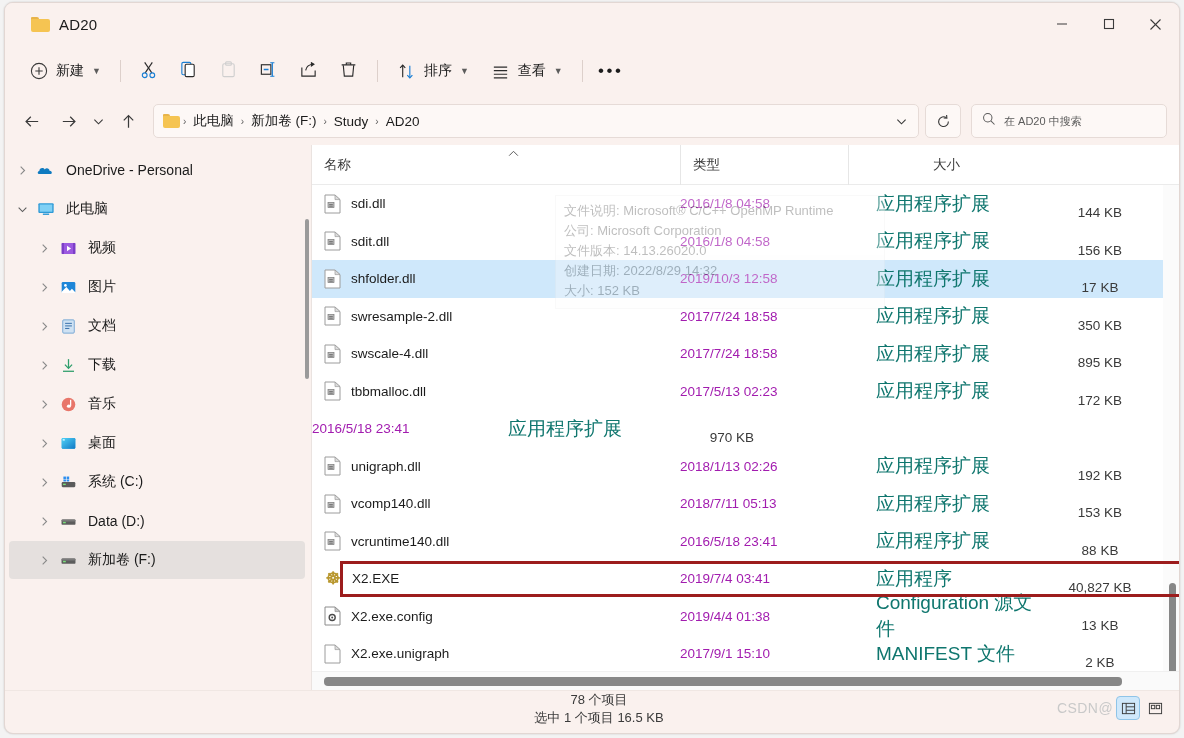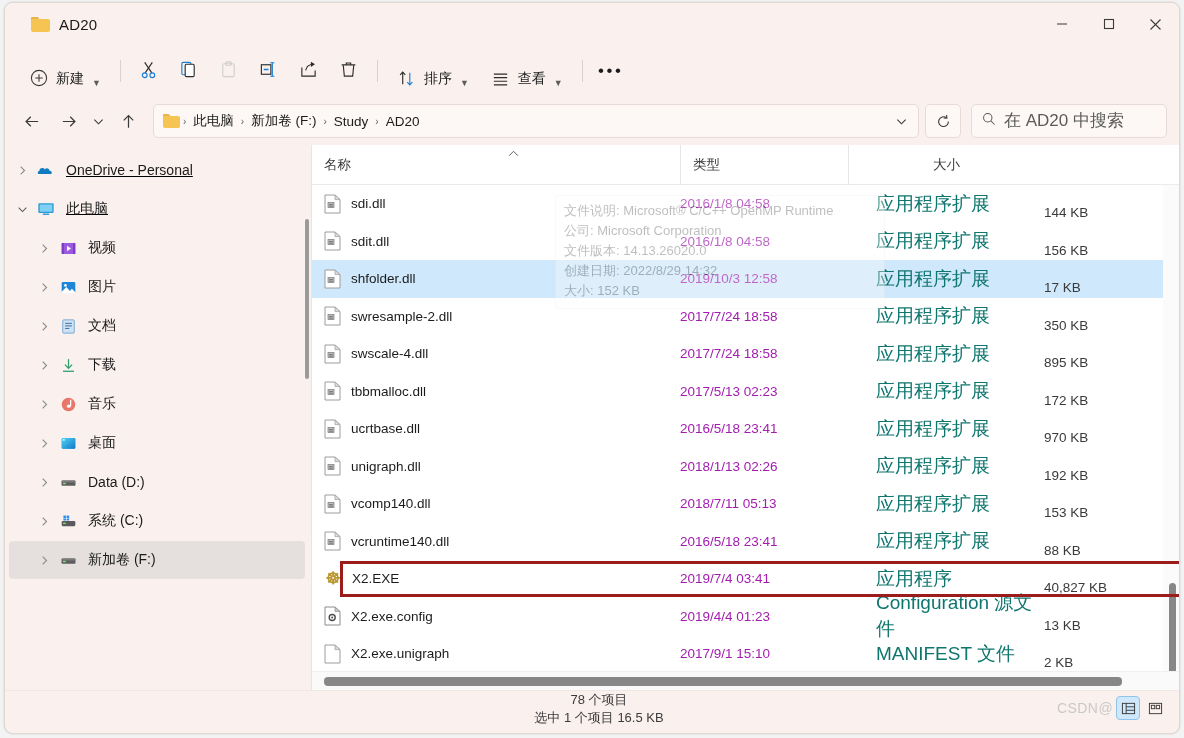--- a/index.html
+++ b/index.html
@@ -51,21 +51,21 @@
         color:#3b3b3b; font-size:15px; cursor:default; }
   .wc svg { display:block; }
 
   
   #cmdbar {
     height: 52px; display:flex; align-items:center;
     padding: 0 14px; gap: 2px;
     background: #faf1ee;
   }
   .cb-btn {
-    height: 34px; display:flex; align-items:flex-end; gap:7px;
+    height: 34px; display:flex; align-items:center; gap:7px;
     padding: 0 10px; border-radius:5px; cursor:default;
     font-size: 14px; color:#1c1c1c; white-space:nowrap;
   }
   .cb-icon { width:20px; height:20px; display:flex; align-items:center; justify-content:center; }
   .cb-icon svg { display:block; }
   .chev { font-size:9px; color:#5c5c5c; margin-left:1px; }
   .cb-sep { width:1px; height:22px; background:#ddd0cb; margin: 0 7px; flex:0 0 auto; }
   .cb-icon-btn { width:38px; height:34px; display:flex; align-items:center; justify-content:center;
                  border-radius:5px; cursor:default; }
   .dots { letter-spacing:2.5px; font-size:17px; color:#1c1c1c; line-height:10px; }
@@ -95,42 +95,42 @@
   .bc-ico { width:22px; height:26px; display:flex; align-items:center; justify-content:center; color:#3a3a3a; font-size:10px; border-radius:4px;}
   #refreshbtn { width:36px; height:34px; margin-left:4px; display:flex; align-items:center; justify-content:center;
                 border:1px solid #e6dbd7; background:#fdf8f6; border-radius:5px; color:#3a3a3a; cursor:default; }
   #searchbox {
     width: 196px; height:34px; margin-left:8px; flex:0 0 auto;
     background:#fdf8f6; border:1px solid #e6dbd7; border-radius:5px;
     display:flex; align-items:center; gap:8px; padding: 0 10px;
   }
   #search-input {
     border:none; background:transparent; outline:none;
-    font-family:inherit; font-size:17px; color:#000000; width:100%;
+    font-family:inherit; font-size:11px; color:#000000; width:100%;
   }
   #search-input::placeholder { color:#5b5b5b; }
 
   
   #body { display:flex; height: 545px; background:#fdfbfa; }
 
   
   #sidebar {
     width: 306px; flex: 0 0 306px; background:#faf1ee;
     padding-top: 6px; position:relative; overflow:hidden;
   }
   .nav-item {
     height: 38px; display:flex; align-items:center; cursor:default;
     padding-right: 8px; border-radius: 4px; margin: 0 6px 1px 4px;
   }
   .nav-item.sel { background: #e5e0de; }
   .nav-exp { width:26px; flex:0 0 26px; display:flex; align-items:center; justify-content:center;
              color:#5c5c5c; font-size:10px; }
   .nav-ico { width:22px; flex:0 0 22px; display:flex; align-items:center; justify-content:center; margin-right:9px;}
   .nav-label { font-size:14px; color:#1b1b1b; white-space:nowrap; }
-  .ind1 { padding-left: 0px; text-decoration: underline; }
+  .ind1 { padding-left: 0px; }
   .ind2 .nav-exp { margin-left: 22px; }
 
   #sb-scroll {
     position:absolute; right:2px; top:74px; width:4px; height:160px;
     background:#9a9a9a; border-radius:2px;
   }
 
   
   #listpane { flex:1 1 auto; background:#ffffff; position:relative; display:flex; flex-direction:column;
               border-left:1px solid #eae3e0; overflow:hidden;}
@@ -144,21 +144,21 @@
   .ch-type { width: 168px; flex:0 0 168px; }
   .ch-size { width: 126px; flex:0 0 126px; justify-content:flex-end; padding-right:14px; padding-left:0;}
   #sortcaret { position:absolute; left:196px; top:4px; font-size:9px; color:#555; }
 
   #rows { flex:1 1 auto; position:relative; overflow:hidden; }
   .row { height: 37.5px; display:flex; align-items:center; cursor:default; position:relative; }
   .row.sel { background:#cfe8fb; }
   .c-name { width:368px; flex:0 0 368px; display:flex; align-items:center; gap:10px; padding-left:12px; }
   .c-date { width:196px; flex:0 0 196px; font-size:13.5px; color:#a21caf; }
   .c-type { width:168px; flex:0 0 168px; font-size:19px; color:#0f766e; }
-  .c-size { width:126px; flex:0 0 126px; font-size:13.5px; color:#3a3a3a; text-align:left; padding-right:14px;margin-top:18px; }
+  .c-size { width:126px; flex:0 0 126px; font-size:13.5px; color:#3a3a3a; text-align:center; padding-right:14px;margin-top:18px; }
   .fname { font-size:13.5px; color:#1b1b1b; white-space:nowrap; }
 
   
   .fi { width:17px; height:20px; flex:0 0 17px; position:relative; }
   .fi-exe {
     width:18px; height:20px; display:flex; align-items:center; justify-content:center;
     color:#b8972e; font-size:17px; font-weight:bold; font-family:"Liberation Serif", serif;
   }
 
   
@@ -532,44 +532,44 @@
             <span class="nav-label">桌面</span>
           </div>
           <div class="nav-item ind2">
             <span class="nav-exp">
               <svg width="11" height="11" viewBox="0 0 12 12">
                 <path d="M4 1.8 L8.2 6 L4 10.2" fill="none" stroke="#8a8a8a" stroke-width="1.2"></path>
               </svg>
             </span>
             <span class="nav-ico">
               <svg width="17" height="17" viewBox="0 0 20 20">
-                <rect x="1.8" y="7.5" width="16.4" height="6.4" rx="1.4" fill="#5c5c5c"></rect>
-                <rect x="1.8" y="7.5" width="16.4" height="2.6" rx="1.4" fill="#7a7a7a"></rect>
-                <rect x="3.6" y="10.4" width="3.2" height="1.7" fill="#7ae07a"></rect>
-              </svg>
-            </span>
-            <span class="nav-label">Data (D:)</span>
-          </div>
-          <div class="nav-item ind2">
-            <span class="nav-exp">
-              <svg width="11" height="11" viewBox="0 0 12 12">
-                <path d="M4 1.8 L8.2 6 L4 10.2" fill="none" stroke="#8a8a8a" stroke-width="1.2"></path>
-              </svg>
-            </span>
-            <span class="nav-ico">
-              <svg width="17" height="17" viewBox="0 0 20 20">
                 <rect x="2" y="9.5" width="16" height="6" rx="1.3" fill="#5a5a5a"></rect>
                 <rect x="3.6" y="11.4" width="3.2" height="1.6" fill="#7ae07a"></rect>
                 <rect x="4" y="3" width="3" height="3" fill="#2b8ef0"></rect>
                 <rect x="7.8" y="3" width="3" height="3" fill="#2b8ef0"></rect>
                 <rect x="4" y="6.5" width="3" height="2.3" fill="#2b8ef0"></rect>
                 <rect x="7.8" y="6.5" width="3" height="2.3" fill="#2b8ef0"></rect>
               </svg>
             </span>
             <span class="nav-label">系统 (C:)</span>
+          </div>
+          <div class="nav-item ind2">
+            <span class="nav-exp">
+              <svg width="11" height="11" viewBox="0 0 12 12">
+                <path d="M4 1.8 L8.2 6 L4 10.2" fill="none" stroke="#8a8a8a" stroke-width="1.2"></path>
+              </svg>
+            </span>
+            <span class="nav-ico">
+              <svg width="17" height="17" viewBox="0 0 20 20">
+                <rect x="1.8" y="7.5" width="16.4" height="6.4" rx="1.4" fill="#5c5c5c"></rect>
+                <rect x="1.8" y="7.5" width="16.4" height="2.6" rx="1.4" fill="#7a7a7a"></rect>
+                <rect x="3.6" y="10.4" width="3.2" height="1.7" fill="#7ae07a"></rect>
+              </svg>
+            </span>
+            <span class="nav-label">Data (D:)</span>
           </div>
           <div class="nav-item ind2 sel">
             <span class="nav-exp">
               <svg width="11" height="11" viewBox="0 0 12 12">
                 <path d="M4 1.8 L8.2 6 L4 10.2" fill="none" stroke="#8a8a8a" stroke-width="1.2"></path>
               </svg>
             </span>
             <span class="nav-ico">
               <svg width="17" height="17" viewBox="0 0 20 20">
                 <rect x="1.8" y="7.5" width="16.4" height="6.4" rx="1.4" fill="#5c5c5c"></rect>
@@ -687,30 +687,20 @@
                     <line x1="5.2" y1="10.6" x2="8.8" y2="10.6" stroke="#6a6a6a" stroke-width="0.9"></line>
                     <line x1="5.2" y1="12.2" x2="8.8" y2="12.2" stroke="#6a6a6a" stroke-width="0.9"></line>
                   </svg></span>
                 <span class="fname">tbbmalloc.dll</span>
               </div>
               <div class="c-date">2017/5/13 02:23</div>
               <div class="c-type">应用程序扩展</div>
               <div class="c-size">172 KB</div>
             </div>
             <div class="row">
-              <div class="c-name">
-                <span class="fi"><svg width="17" height="20" viewBox="0 0 17 20">
-                    <path d="M1 1 H11 L16 5.6 V19 H1 Z" fill="#fff" stroke="#9c9c9c" stroke-width="1"></path>
-                    <path d="M11 1 L16 5.6 H11 Z" fill="#dcdcdc" stroke="#9c9c9c" stroke-width="0.7"></path>
-                    <rect x="4" y="8.5" width="6" height="5" fill="#bdbdbd" stroke="#7a7a7a" stroke-width="0.7"></rect>
-                    <line x1="5.2" y1="10.6" x2="8.8" y2="10.6" stroke="#6a6a6a" stroke-width="0.9"></line>
-                    <line x1="5.2" y1="12.2" x2="8.8" y2="12.2" stroke="#6a6a6a" stroke-width="0.9"></line>
-                  </svg></span>
-                <span class="fname">ucrtbase.dll</span>
-              </div>
               <div class="c-date">2016/5/18 23:41</div>
               <div class="c-type">应用程序扩展</div>
               <div class="c-size">970 KB</div>
             </div>
             <div class="row">
               <div class="c-name">
                 <span class="fi"><svg width="17" height="20" viewBox="0 0 17 20">
                     <path d="M1 1 H11 L16 5.6 V19 H1 Z" fill="#fff" stroke="#9c9c9c" stroke-width="1"></path>
                     <path d="M11 1 L16 5.6 H11 Z" fill="#dcdcdc" stroke="#9c9c9c" stroke-width="0.7"></path>
                     <rect x="4" y="8.5" width="6" height="5" fill="#bdbdbd" stroke="#7a7a7a" stroke-width="0.7"></rect>
@@ -765,21 +755,21 @@
             <div class="row">
               <div class="c-name">
                 <span class="fi"><svg width="17" height="20" viewBox="0 0 17 20">
                     <path d="M1 1 H11 L16 5.6 V19 H1 Z" fill="#fff" stroke="#8c8c8c" stroke-width="1"></path>
                     <path d="M11 1 L16 5.6 H11 Z" fill="#c7c7c7" stroke="#8c8c8c" stroke-width="0.7"></path>
                     <circle cx="8.2" cy="11.5" r="3" fill="none" stroke="#4a4a4a" stroke-width="1.4"></circle>
                     <circle cx="8.2" cy="11.5" r="1" fill="#4a4a4a"></circle>
                   </svg></span>
                 <span class="fname">X2.exe.config</span>
               </div>
-              <div class="c-date">2019/4/4 01:23</div>
+              <div class="c-date">2019/4/4 01:38</div>
               <div class="c-type">Configuration 源文件</div>
               <div class="c-size">13 KB</div>
             </div>
             <div class="row">
               <div class="c-name">
                 <span class="fi"><svg width="17" height="20" viewBox="0 0 17 20">
                     <path d="M1 1 H11 L16 5.6 V19 H1 Z" fill="#fff" stroke="#9c9c9c" stroke-width="1"></path>
                     <path d="M11 1 L16 5.6 H11 Z" fill="#dcdcdc" stroke="#9c9c9c" stroke-width="0.7"></path>
                   </svg></span>
                 <span class="fname">X2.exe.unigraph</span>

